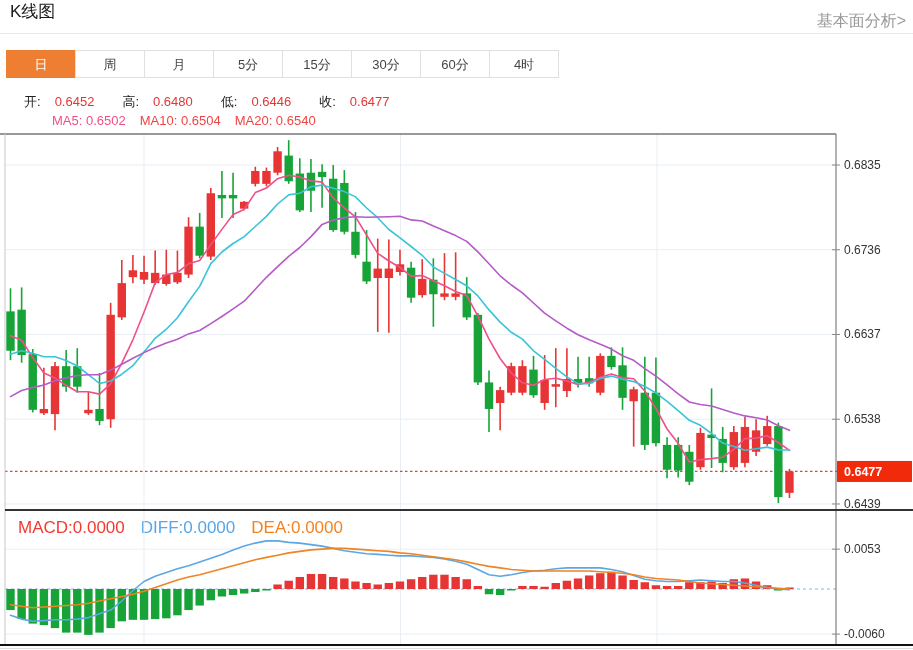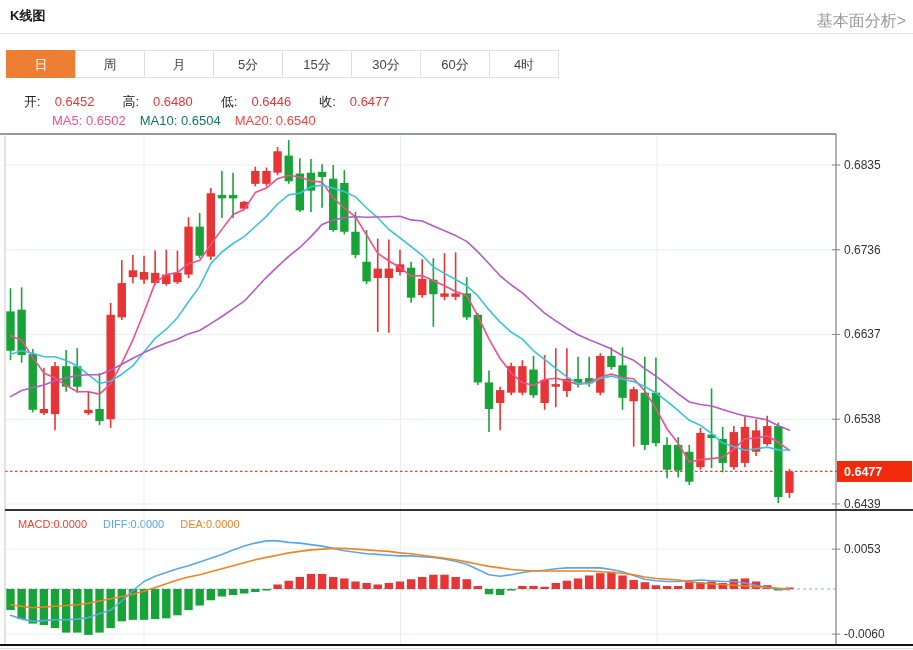--- a/index.html
+++ b/index.html
@@ -1,30 +1,30 @@
 <!DOCTYPE html>
 <html><head>
 <meta charset="utf-8">
 <style>
   html,body{margin:0;padding:0;}
   body{width:913px;height:650px;position:relative;background:#fff;overflow:hidden;
        font-family:"Liberation Sans","DejaVu Sans",sans-serif;}
-  .hdr-title{position:absolute;left:10px;top:7px;font-size:13px;font-weight:bold;color:#1a1a1a;}
+  .hdr-title{position:absolute;left:10px;top:0;font-size:17px;font-weight:normal;color:#1a1a1a;}
   .hdr-link{position:absolute;right:7px;top:11px;font-size:16px;color:#999;cursor:pointer;text-decoration:none;}
   .hdr-divider{position:absolute;left:0;top:33px;width:913px;border-top:1px solid #e8e8e8;}
   .tabs{position:absolute;left:6px;top:50px;display:flex;}
   .tab{width:70px;height:28px;line-height:28px;text-align:center;font-size:13px;color:#444;
        border:1px solid #e0e0e0;margin-left:-1px;background:#fff;cursor:pointer;box-sizing:border-box;}
   .tab:first-child{margin-left:0;}
   .tab.active{color:#fff;border-color:transparent;}
   .legend-row{position:absolute;left:24px;font-size:13px;white-space:nowrap;}
   .legend-row span{margin-right:14px;}
   .lab{color:#222;}
   .chart-svg{position:absolute;left:0;top:0;}
-  .macd-legend{position:absolute;left:18px;top:518px;font-size:11px;white-space:nowrap;}
+  .macd-legend{position:absolute;left:18px;top:518px;font-size:17px;white-space:nowrap;}
   .macd-legend span{margin-right:16px;}
   .bottom-divider{position:absolute;left:0;top:648px;width:913px;border-top:1px solid #ddd;}
 </style>
 </head>
 <body>
 
 <div class="hdr-title">K线图</div>
 <a class="hdr-link">基本面分析&gt;</a>
 <div class="hdr-divider"></div>
 
@@ -33,21 +33,21 @@
     <div class="tab">周</div>
     <div class="tab">月</div>
     <div class="tab">5分</div>
     <div class="tab">15分</div>
     <div class="tab">30分</div>
     <div class="tab">60分</div>
     <div class="tab">4时</div>
   </div>
 
 <div class="legend-row" style="top:93px;"><span><span class="lab">开:</span><span style="color: rgb(231, 52, 52);">0.6452</span></span><span><span class="lab">高:</span><span style="color: rgb(231, 52, 52);">0.6480</span></span><span><span class="lab">低:</span><span style="color: rgb(231, 52, 52);">0.6446</span></span><span><span class="lab">收:</span><span style="color: rgb(231, 52, 52);">0.6477</span></span></div>
-<div class="legend-row" style="top:113px;"><span style="color: rgb(240, 80, 138); margin-left: 28px;">MA5: 0.6502</span><span style="color: #0f766e; text-align: right;">MA10: 0.6504</span><span style="color: #ef4444;">MA20: 0.6540</span></div>
+<div class="legend-row" style="top:113px;"><span style="color: rgb(240, 80, 138); margin-left: 28px;">MA5: 0.6502</span><span style="color: #ef4444; text-align: right;">MA10: 0.6504</span><span style="color: #ef4444;">MA20: 0.6540</span></div>
 <div class="macd-legend"><span style="color: rgb(242, 59, 48);">MACD:0.0000</span><span style="color: rgb(88, 166, 232);">DIFF:0.0000</span><span style="color: rgb(245, 130, 31);">DEA:0.0000</span></div>
 
 <svg class="chart-svg" width="913" height="650">
     <line x1="5" y1="165" x2="836" y2="165" stroke="#e9eef4" stroke-width="1"></line>
     <line x1="5" y1="249.74400000000017" x2="836" y2="249.74400000000017" stroke="#e9eef4" stroke-width="1"></line>
     <line x1="5" y1="334.48800000000034" x2="836" y2="334.48800000000034" stroke="#e9eef4" stroke-width="1"></line>
     <line x1="5" y1="419.2319999999996" x2="836" y2="419.2319999999996" stroke="#e9eef4" stroke-width="1"></line>
     <line x1="5" y1="503.9759999999997" x2="836" y2="503.9759999999997" stroke="#e9eef4" stroke-width="1"></line>
     <line x1="5" y1="549.1493" x2="836" y2="549.1493" stroke="#e9eef4" stroke-width="1"></line>
     <line x1="5" y1="634.114" x2="836" y2="634.114" stroke="#e9eef4" stroke-width="1"></line>

